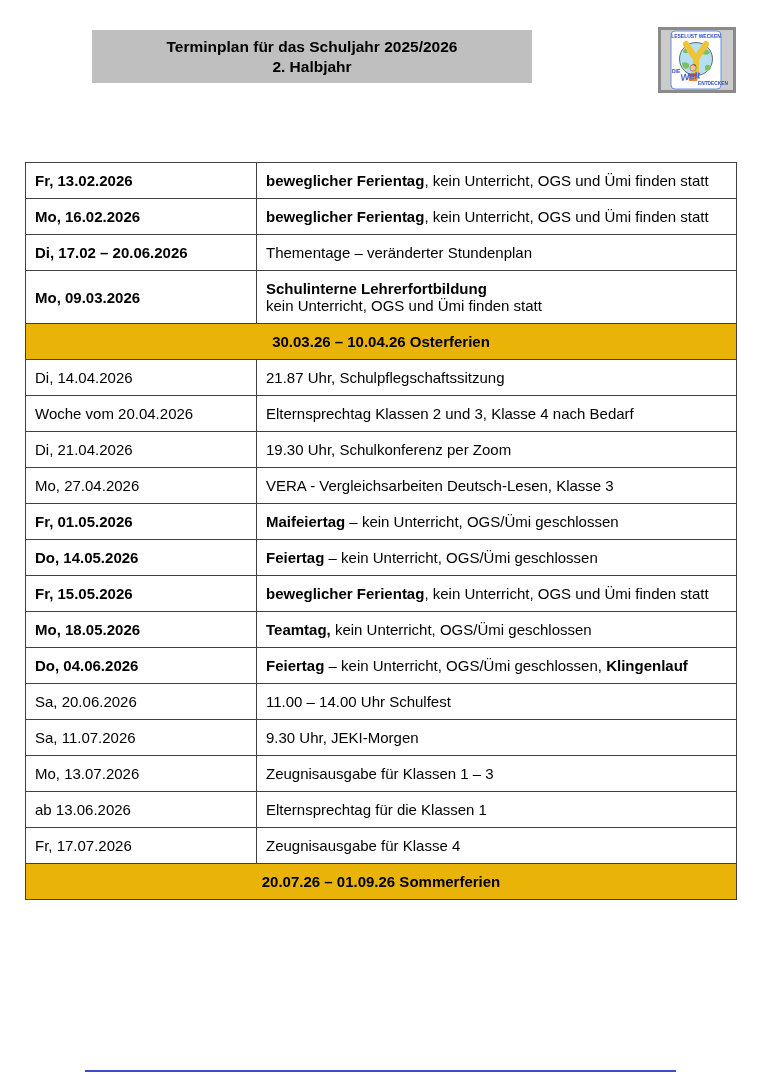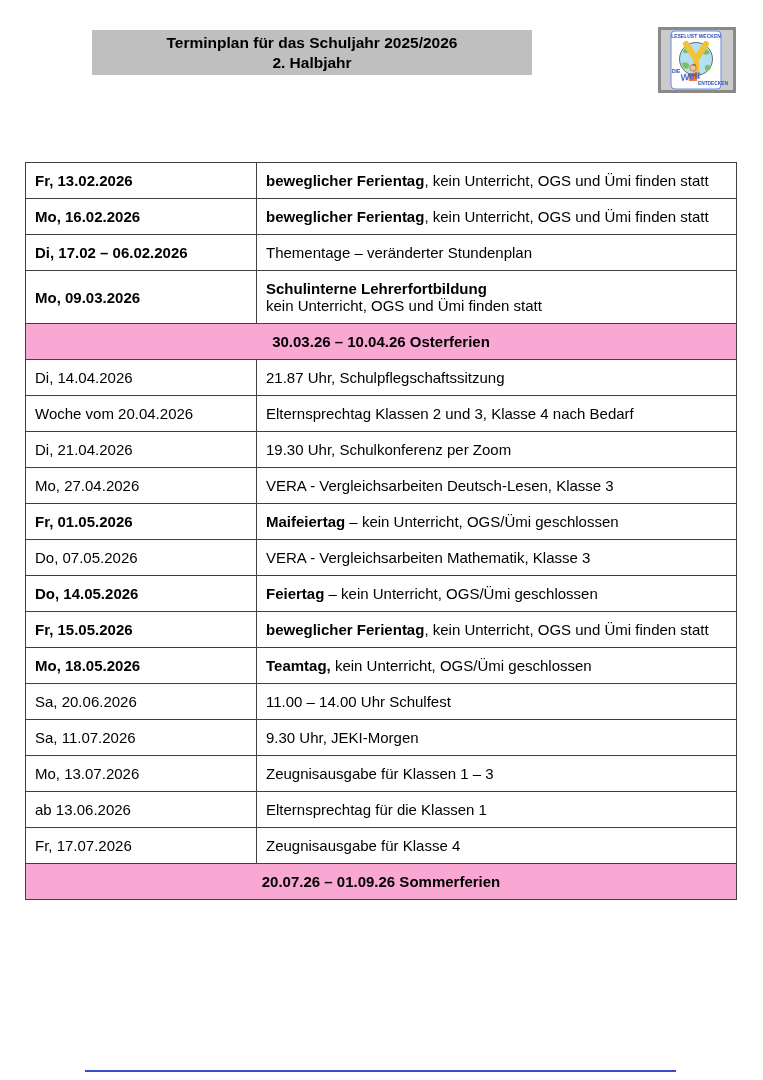--- a/index.html
+++ b/index.html
@@ -8,21 +8,21 @@
     background:#ffffff;
     font-family:"Liberation Sans", sans-serif;
     color:#000;
     position:relative;
     overflow:hidden;
   }
   .page { position:absolute; inset:0; }
 
   
   .title-box {
-    position:absolute; left:92px; top:30px; width:440px; height:45px;
+    position:absolute; left:92px; top:30px; width:440px; height:53px;
     background:#bfbfbf;
     display:flex; flex-direction:column; align-items:center; justify-content:center;
     text-align:center; font-weight:bold; font-size:15.5px; line-height:20px;
   }
   .logo {
     position:absolute; left:658px; top:27px; width:78px; height:66px;
   }
 
   
   table.schedule {
@@ -30,21 +30,21 @@
     border-collapse:collapse;
     font-size:15px; line-height:17px;
   }
   table.schedule td {
     border:1px solid #404040;
     padding:9px 9px;
     vertical-align:middle;
   }
   td.date-cell { width:212px; }
   td.section-cell {
-    background:#f9a8d4;
+    background:#eab308;
     text-align:center;
     font-weight:bold;
     padding:2px 6px;
   }
   .bold { font-weight:bold; }
 
   
   .footer-line {
     position:absolute; left:85px; top:1070px; width:591px; height:2px;
     background:#3b4ec9;
@@ -87,21 +87,21 @@
     <tbody>
         <tr>
           <td class="date-cell bold">Fr, 13.02.2026</td>
           <td class="event-cell"><span class="bold">beweglicher Ferientag</span><span>, kein Unterricht, OGS und Ümi finden statt</span></td>
         </tr>
         <tr>
           <td class="date-cell bold">Mo, 16.02.2026</td>
           <td class="event-cell"><span class="bold">beweglicher Ferientag</span><span>, kein Unterricht, OGS und Ümi finden statt</span></td>
         </tr>
         <tr>
-          <td class="date-cell bold">Di, 17.02 – 06.02.2026</td>
+          <td class="date-cell bold">Di, 17.02 – 20.06.2026</td>
           <td class="event-cell"><span>Thementage – veränderter Stundenplan</span></td>
         </tr>
         <tr>
           <td class="date-cell bold">Mo, 09.03.2026</td>
           <td class="event-cell"><span class="bold">Schulinterne Lehrerfortbildung</span><br><span>kein Unterricht, OGS und Ümi finden statt</span></td>
         </tr>
         <tr>
           <td colspan="2" class="section-cell">30.03.26 – 10.04.26 Osterferien</td>
         </tr>
         <tr>
@@ -118,34 +118,34 @@
         </tr>
         <tr>
           <td class="date-cell">Mo, 27.04.2026</td>
           <td class="event-cell"><span>VERA - Vergleichsarbeiten Deutsch-Lesen, Klasse 3</span></td>
         </tr>
         <tr>
           <td class="date-cell bold">Fr, 01.05.2026</td>
           <td class="event-cell"><span class="bold">Maifeiertag</span><span> – kein Unterricht, OGS/Ümi geschlossen</span></td>
         </tr>
         <tr>
-          <td class="date-cell">Do, 07.05.2026</td>
-          <td class="event-cell"><span>VERA - Vergleichsarbeiten Mathematik, Klasse 3</span></td>
-        </tr>
-        <tr>
           <td class="date-cell bold">Do, 14.05.2026</td>
           <td class="event-cell"><span class="bold">Feiertag</span><span> – kein Unterricht, OGS/Ümi geschlossen</span></td>
         </tr>
         <tr>
           <td class="date-cell bold">Fr, 15.05.2026</td>
           <td class="event-cell"><span class="bold">beweglicher Ferientag</span><span>, kein Unterricht, OGS und Ümi finden statt</span></td>
         </tr>
         <tr>
           <td class="date-cell bold">Mo, 18.05.2026</td>
           <td class="event-cell"><span class="bold">Teamtag,</span><span> kein Unterricht, OGS/Ümi geschlossen</span></td>
+        </tr>
+        <tr>
+          <td class="date-cell bold">Do, 04.06.2026</td>
+          <td class="event-cell"><span class="bold">Feiertag</span><span> – kein Unterricht, OGS/Ümi geschlossen, </span><span class="bold">Klingenlauf</span></td>
         </tr>
         <tr>
           <td class="date-cell">Sa, 20.06.2026</td>
           <td class="event-cell"><span>11.00 – 14.00 Uhr Schulfest</span></td>
         </tr>
         <tr>
           <td class="date-cell">Sa, 11.07.2026</td>
           <td class="event-cell"><span>9.30 Uhr, JEKI-Morgen</span></td>
         </tr>
         <tr>

